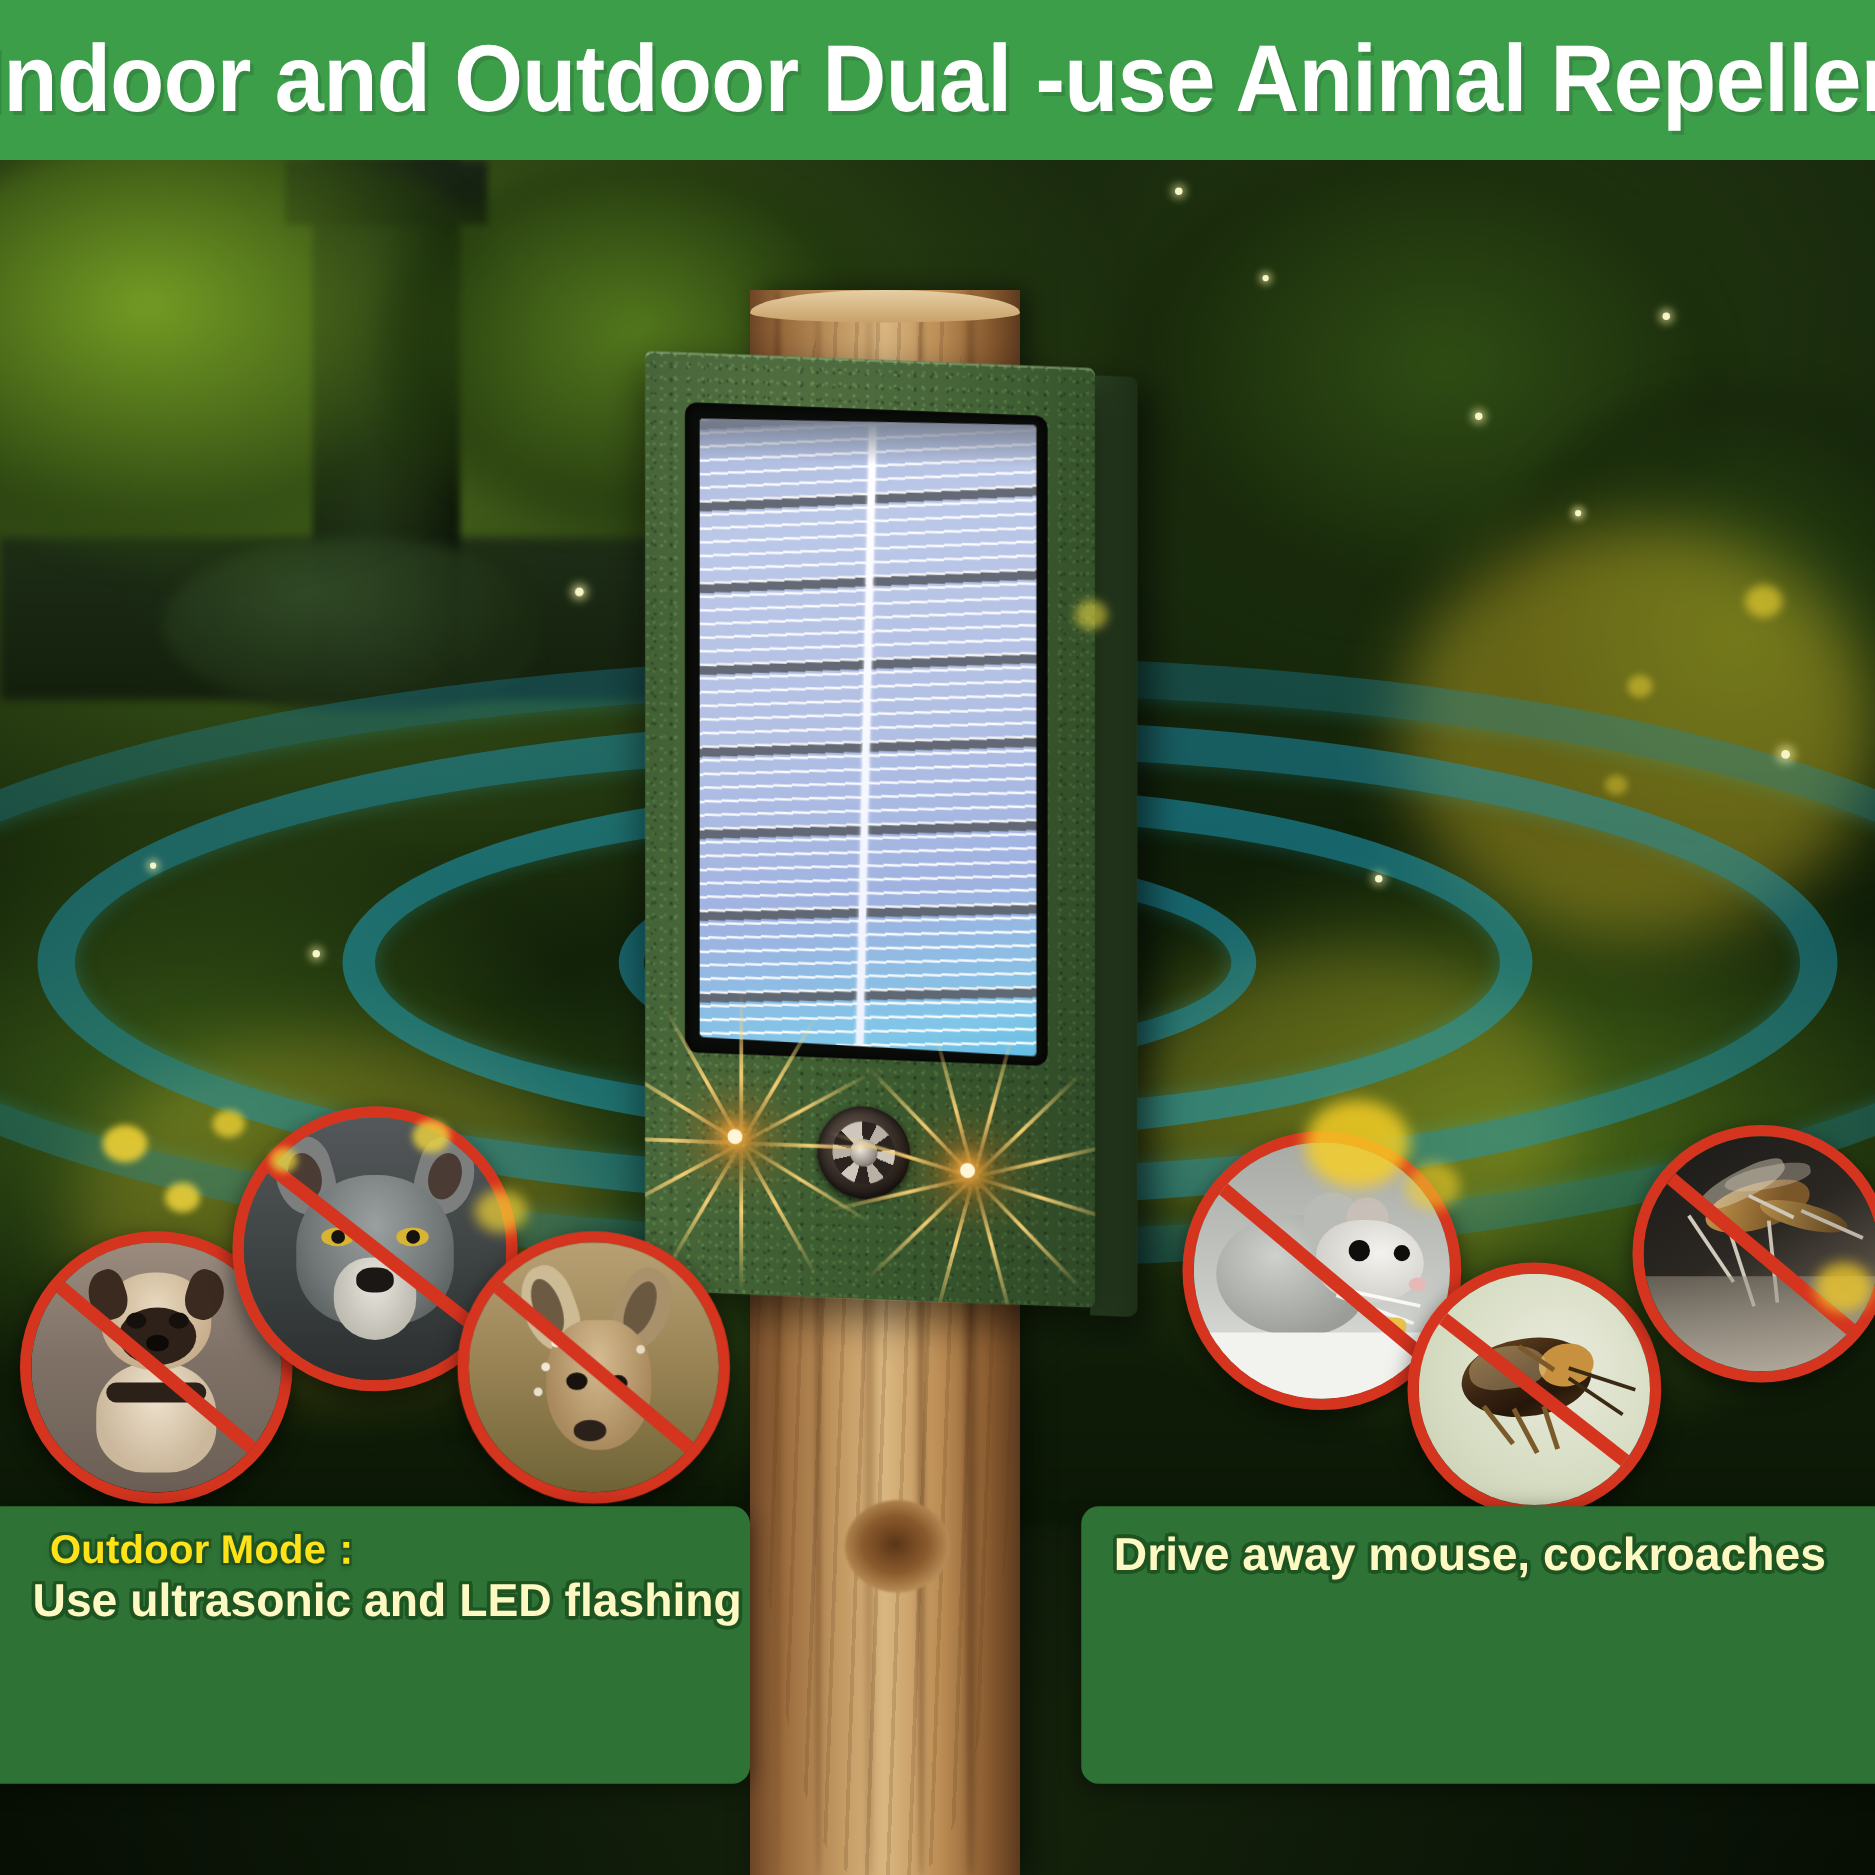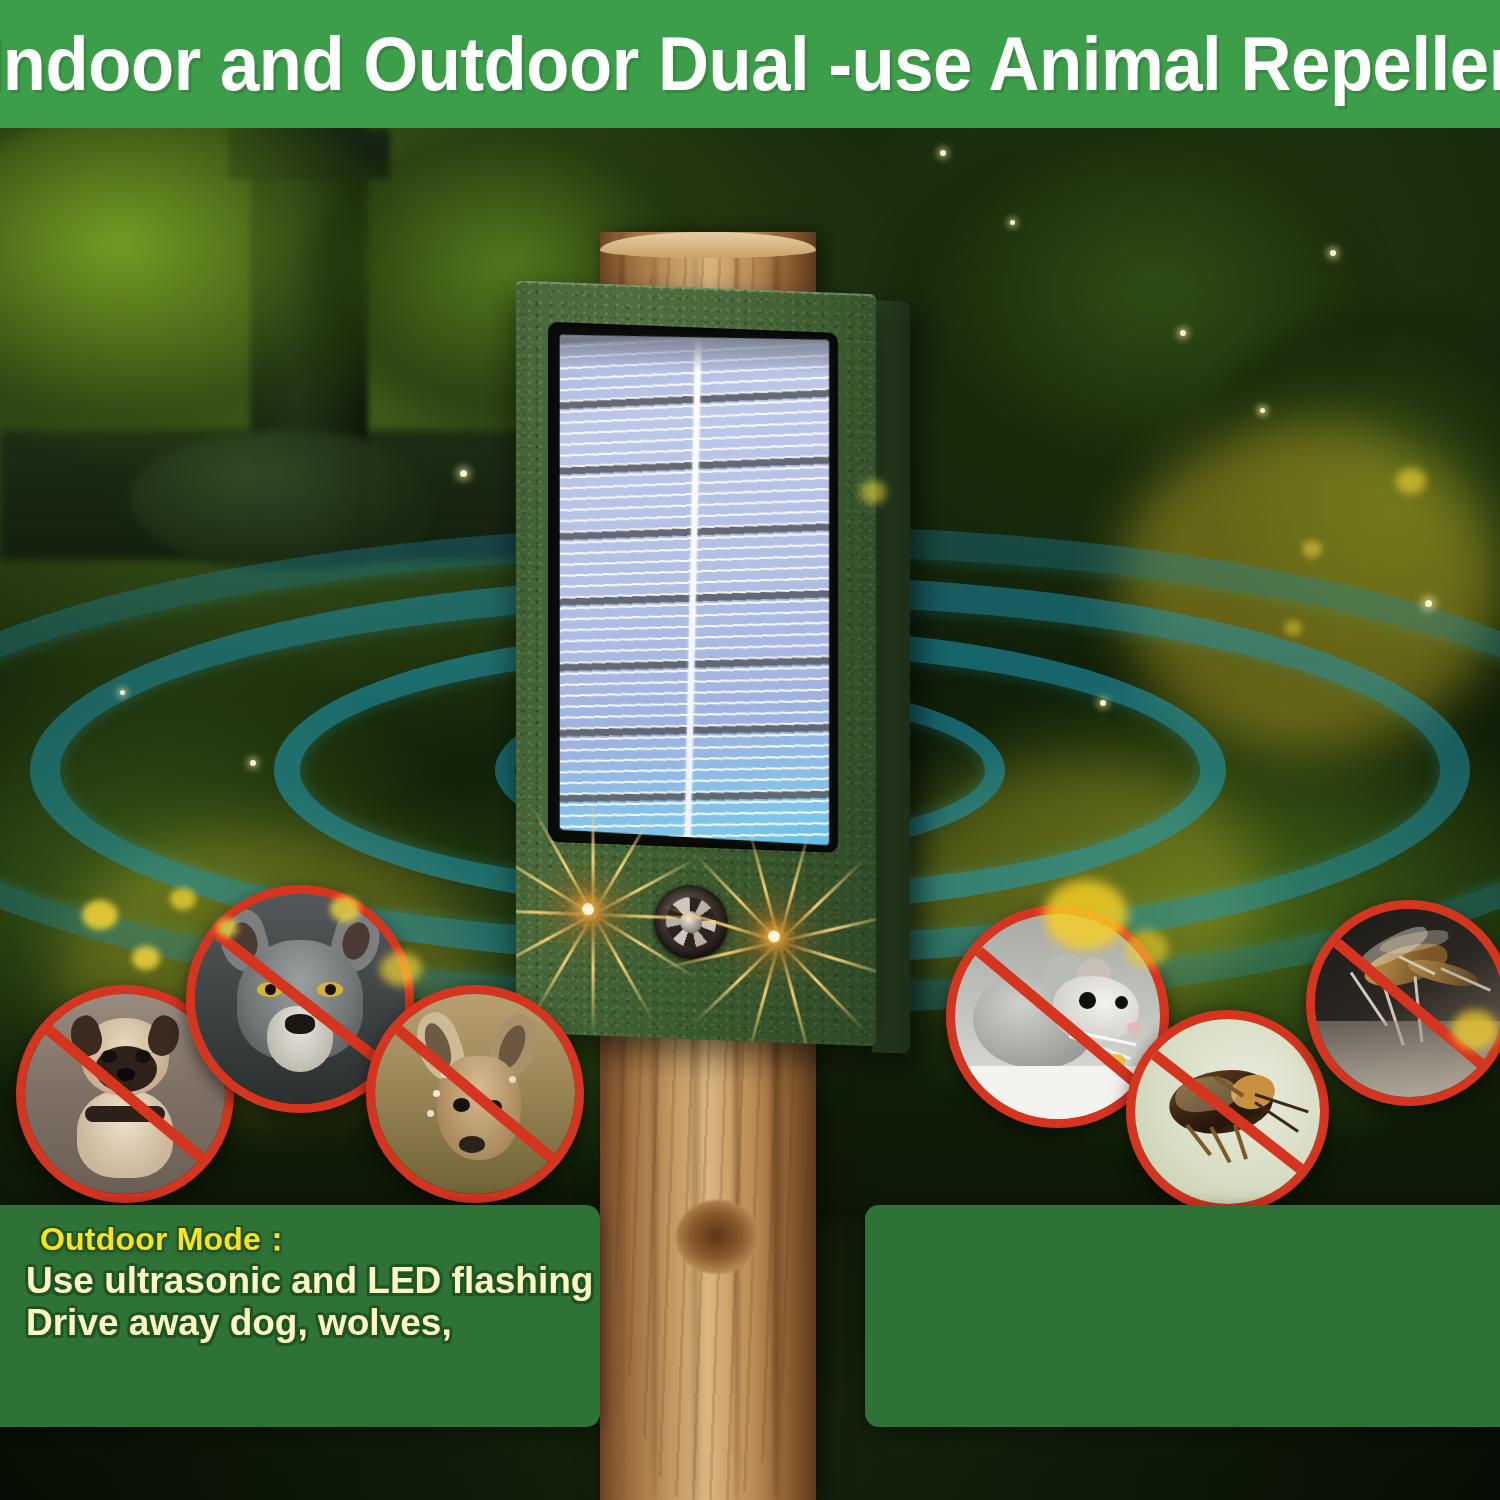--- a/index.html
+++ b/index.html
@@ -458,23 +458,23 @@
     <div class="firefly" style="left:940px;top:150px;width:6px;height:6px;box-shadow:0 0 7px 3px rgba(255,246,170,.55);"></div>
     <div class="firefly" style="left:1425px;top:600px;width:7px;height:7px;box-shadow:0 0 8px 4px rgba(255,246,170,.6);"></div>
     <div class="firefly" style="left:250px;top:760px;width:6px;height:6px;box-shadow:0 0 7px 3px rgba(255,246,170,.55);"></div>
     <div class="firefly" style="left:120px;top:690px;width:5px;height:5px;box-shadow:0 0 6px 3px rgba(255,246,170,.5);"></div>
     <div class="firefly" style="left:1100px;top:700px;width:6px;height:6px;box-shadow:0 0 7px 3px rgba(255,246,170,.55);"></div>
   </div>
 
   <div class="panel left">
     <div class="panel-title">Outdoor Mode：</div>
     <div class="panel-line">Use ultrasonic and LED flashing</div>
-    <div class="panel-line">Drive away dog, wolves,</div>
   </div>
 
   <div class="panel right">
+    <div class="panel-line">Drive away mouse, cockroaches</div>
   </div>
 
   <div class="header">
     <h1>Indoor and Outdoor Dual -use Animal Repeller</h1>
   </div>
 
 </div>
 
 </body></html>

